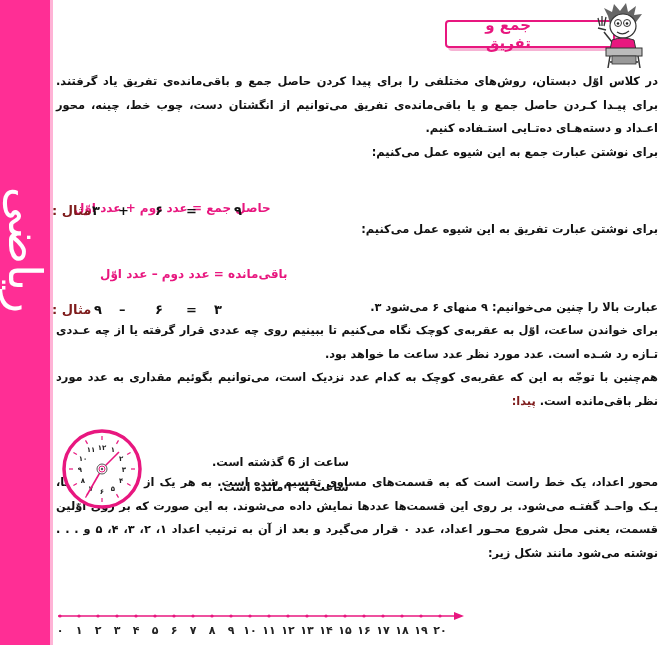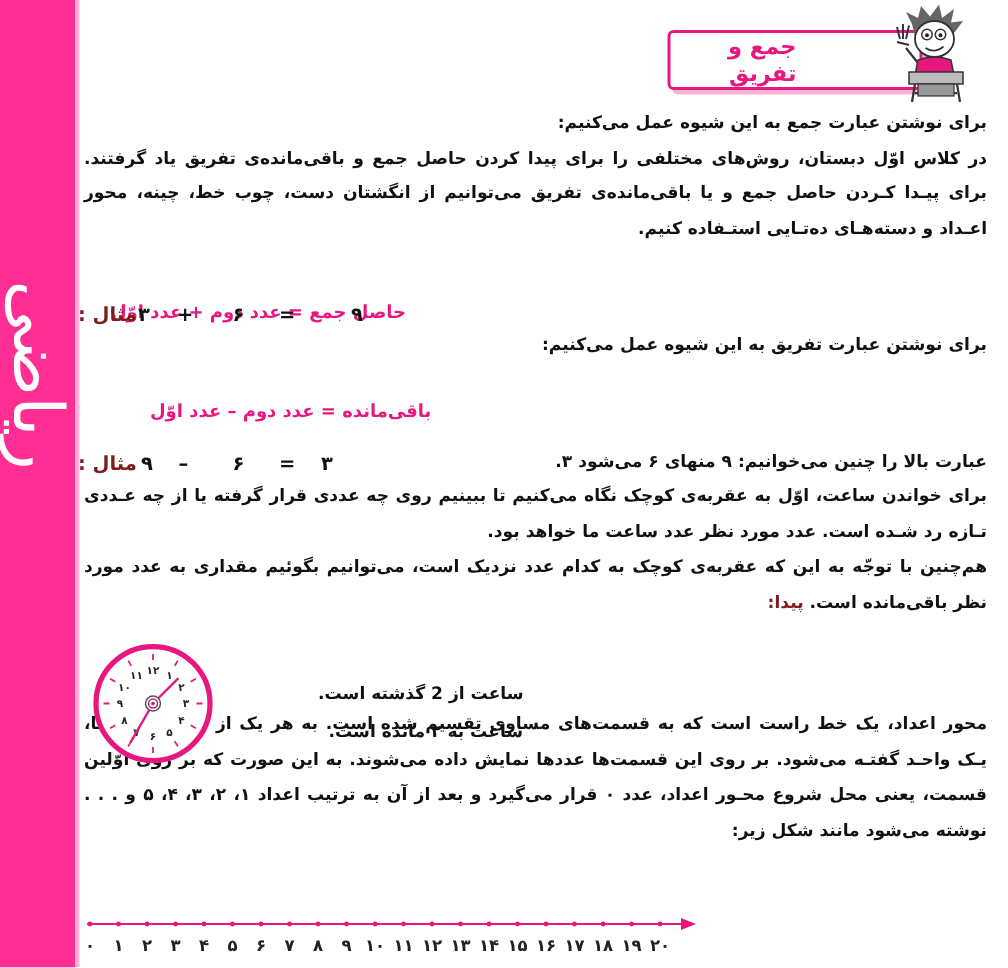--- a/index.html
+++ b/index.html
@@ -15,21 +15,21 @@
       transform: translate(-50%, -50%) rotate(90deg);
       color: #ffffff; font-size: 46px; font-weight: normal; white-space: nowrap;
       direction: rtl; letter-spacing: 2px;
       font-family: "DejaVu Sans", sans-serif;
     }
     .sidebar-edge {
       position: absolute; left: 50px; top: 0; width: 3px; height: 645px; background: #ffb3d6;
     }
 
     .header-box {
-      position: absolute; left: 445px; top: 20px; width: 170px; height: 40px;
+      position: absolute; left: 445px; top: 20px; width: 170px; height: 28px;
       border: 2px solid #e8177f; border-radius: 4px;
       box-shadow: 3px 3px 0 #f6b3d4;
       display: flex; align-items: center; justify-content: flex-end;
       padding-right: 82px;
     }
     .header-title {
       color: #e8177f; font-weight: bold; font-size: 15px; direction: rtl;
     }
     .mascot {
       position: absolute; left: 590px; top: 2px; width: 68px; height: 68px;
@@ -84,22 +84,22 @@
   <path d="M14 30 L22 40" stroke="#333" stroke-width="1.5"></path>
 
   <path d="M22 38 Q33 34 44 38 L46 48 L20 48 Z" fill="#e8177f" stroke="#333" stroke-width="1"></path>
 
   <rect x="16" y="46" width="36" height="8" fill="#bbb" stroke="#333" stroke-width="1"></rect>
   <path d="M20 54 L18 66 M48 54 L50 66 M20 60 L48 60" stroke="#333" stroke-width="1.5"></path>
   <rect x="22" y="54" width="24" height="8" fill="#999" stroke="#333" stroke-width="0.8"></rect>
 </svg>
 
 <div class="content">
+  <div class="p">در کلاس اوّل دبستان، روش‌های مختلفی را برای پیدا کردن حاصل جمع و باقی‌مانده‌ی تفریق یاد گرفتند. برای پیـدا کـردن حاصل جمع و یا باقی‌مانده‌ی تفریق می‌توانیم از انگشتان دست، چوب خط، چینه، محور اعـداد و دسته‌هـای ده‌تـایی استـفاده کنیم.</div>
   <div class="p">برای نوشتن عبارت جمع به این شیوه عمل می‌کنیم:</div>
-  <div class="p">در کلاس اوّل دبستان، روش‌های مختلفی را برای پیدا کردن حاصل جمع و باقی‌مانده‌ی تفریق یاد گرفتند. برای پیـدا کـردن حاصل جمع و یا باقی‌مانده‌ی تفریق می‌توانیم از انگشتان دست، چوب خط، چینه، محور اعـداد و دسته‌هـای ده‌تـایی استـفاده کنیم.</div>
   <div style="height:54px"></div>
   <div class="p">برای نوشتن عبارت تفریق به این شیوه عمل می‌کنیم:</div>
   <div style="height:54px"></div>
   <div class="p">عبارت بالا را چنین می‌خوانیم: ۹ منهای ۶ می‌شود ۳.</div>
   <div class="p">برای خواندن ساعت، اوّل به عقربه‌ی کوچک نگاه می‌کنیم تا ببینیم روی چه عددی قرار گرفته یا از چه عـددی تـازه رد شـده است. عدد مورد نظر عدد ساعت ما خواهد بود.</div>
   <div class="p"><span>هم‌چنین با توجّه به این که عقربه‌ی کوچک به کدام عدد نزدیک است، می‌توانیم بگوئیم مقداری به عدد مورد نظر باقی‌مانده است.</span> <span class="pink">پیدا:</span></div>
   <div style="height:58px"></div>
   <div class="p">محور اعداد، یک خط راست است که به قسمت‌های مساوی تقسیم شده است. به هر یک از این قسمت‌هـا، یـک واحـد گفتـه می‌شود. بر روی این قسمت‌ها عددها نمایش داده می‌شوند. به این صورت که بر روی اوّلین قسمت، یعنی محل شروع محـور اعداد، عدد ۰ قرار می‌گیرد و بعد از آن به ترتیب اعداد ۱، ۲، ۳، ۴، ۵ و . . . نوشته می‌شود مانند شکل زیر:</div>
 </div>
 
@@ -154,21 +154,21 @@
         <text x="24.94744111674235" y="33.5">۱۰</text>
         <text x="32.999999999999986" y="25.447441116742354">۱۱</text>
       </g>
     <line id="hour-hand" x1="44" y1="42" x2="60.97056274847714" y2="25.02943725152286" stroke="#e8177f" stroke-width="1.6"></line>
     <line id="minute-hand" x1="44" y1="42" x2="29.000000000000007" y2="67.98076211353316" stroke="#e8177f" stroke-width="1.6"></line>
     <circle cx="44" cy="42" r="5" fill="#fff" stroke="#555" stroke-width="1"></circle>
     <circle cx="44" cy="42" r="3" fill="#fff" stroke="#e8177f" stroke-width="1"></circle>
     <circle cx="44" cy="42" r="1.2" fill="#555"></circle>
   </svg>
 </div>
-<div class="clock-lines" style="left:212px; top:455px;">ساعت از 2 گذشته است.</div>
+<div class="clock-lines" style="left:212px; top:455px;">ساعت از 6 گذشته است.</div>
 <div class="clock-lines" style="left:219px; top:480px;">ساعت به ۲ مانده است.</div>
 
 <div class="numberline">
   <svg id="nl-svg" width="420" height="35" viewBox="0 0 420 35">
     <line x1="8" y1="6" x2="404" y2="6" stroke="#e8177f" stroke-width="1.4"></line>
     <polygon points="404,2 414,6 404,10" fill="#e8177f"></polygon>
     <g id="nl-ticks">
         <circle cx="10" cy="6" r="1.6" fill="#e8177f"></circle>
         <circle cx="29" cy="6" r="1.6" fill="#e8177f"></circle>
         <circle cx="48" cy="6" r="1.6" fill="#e8177f"></circle>

